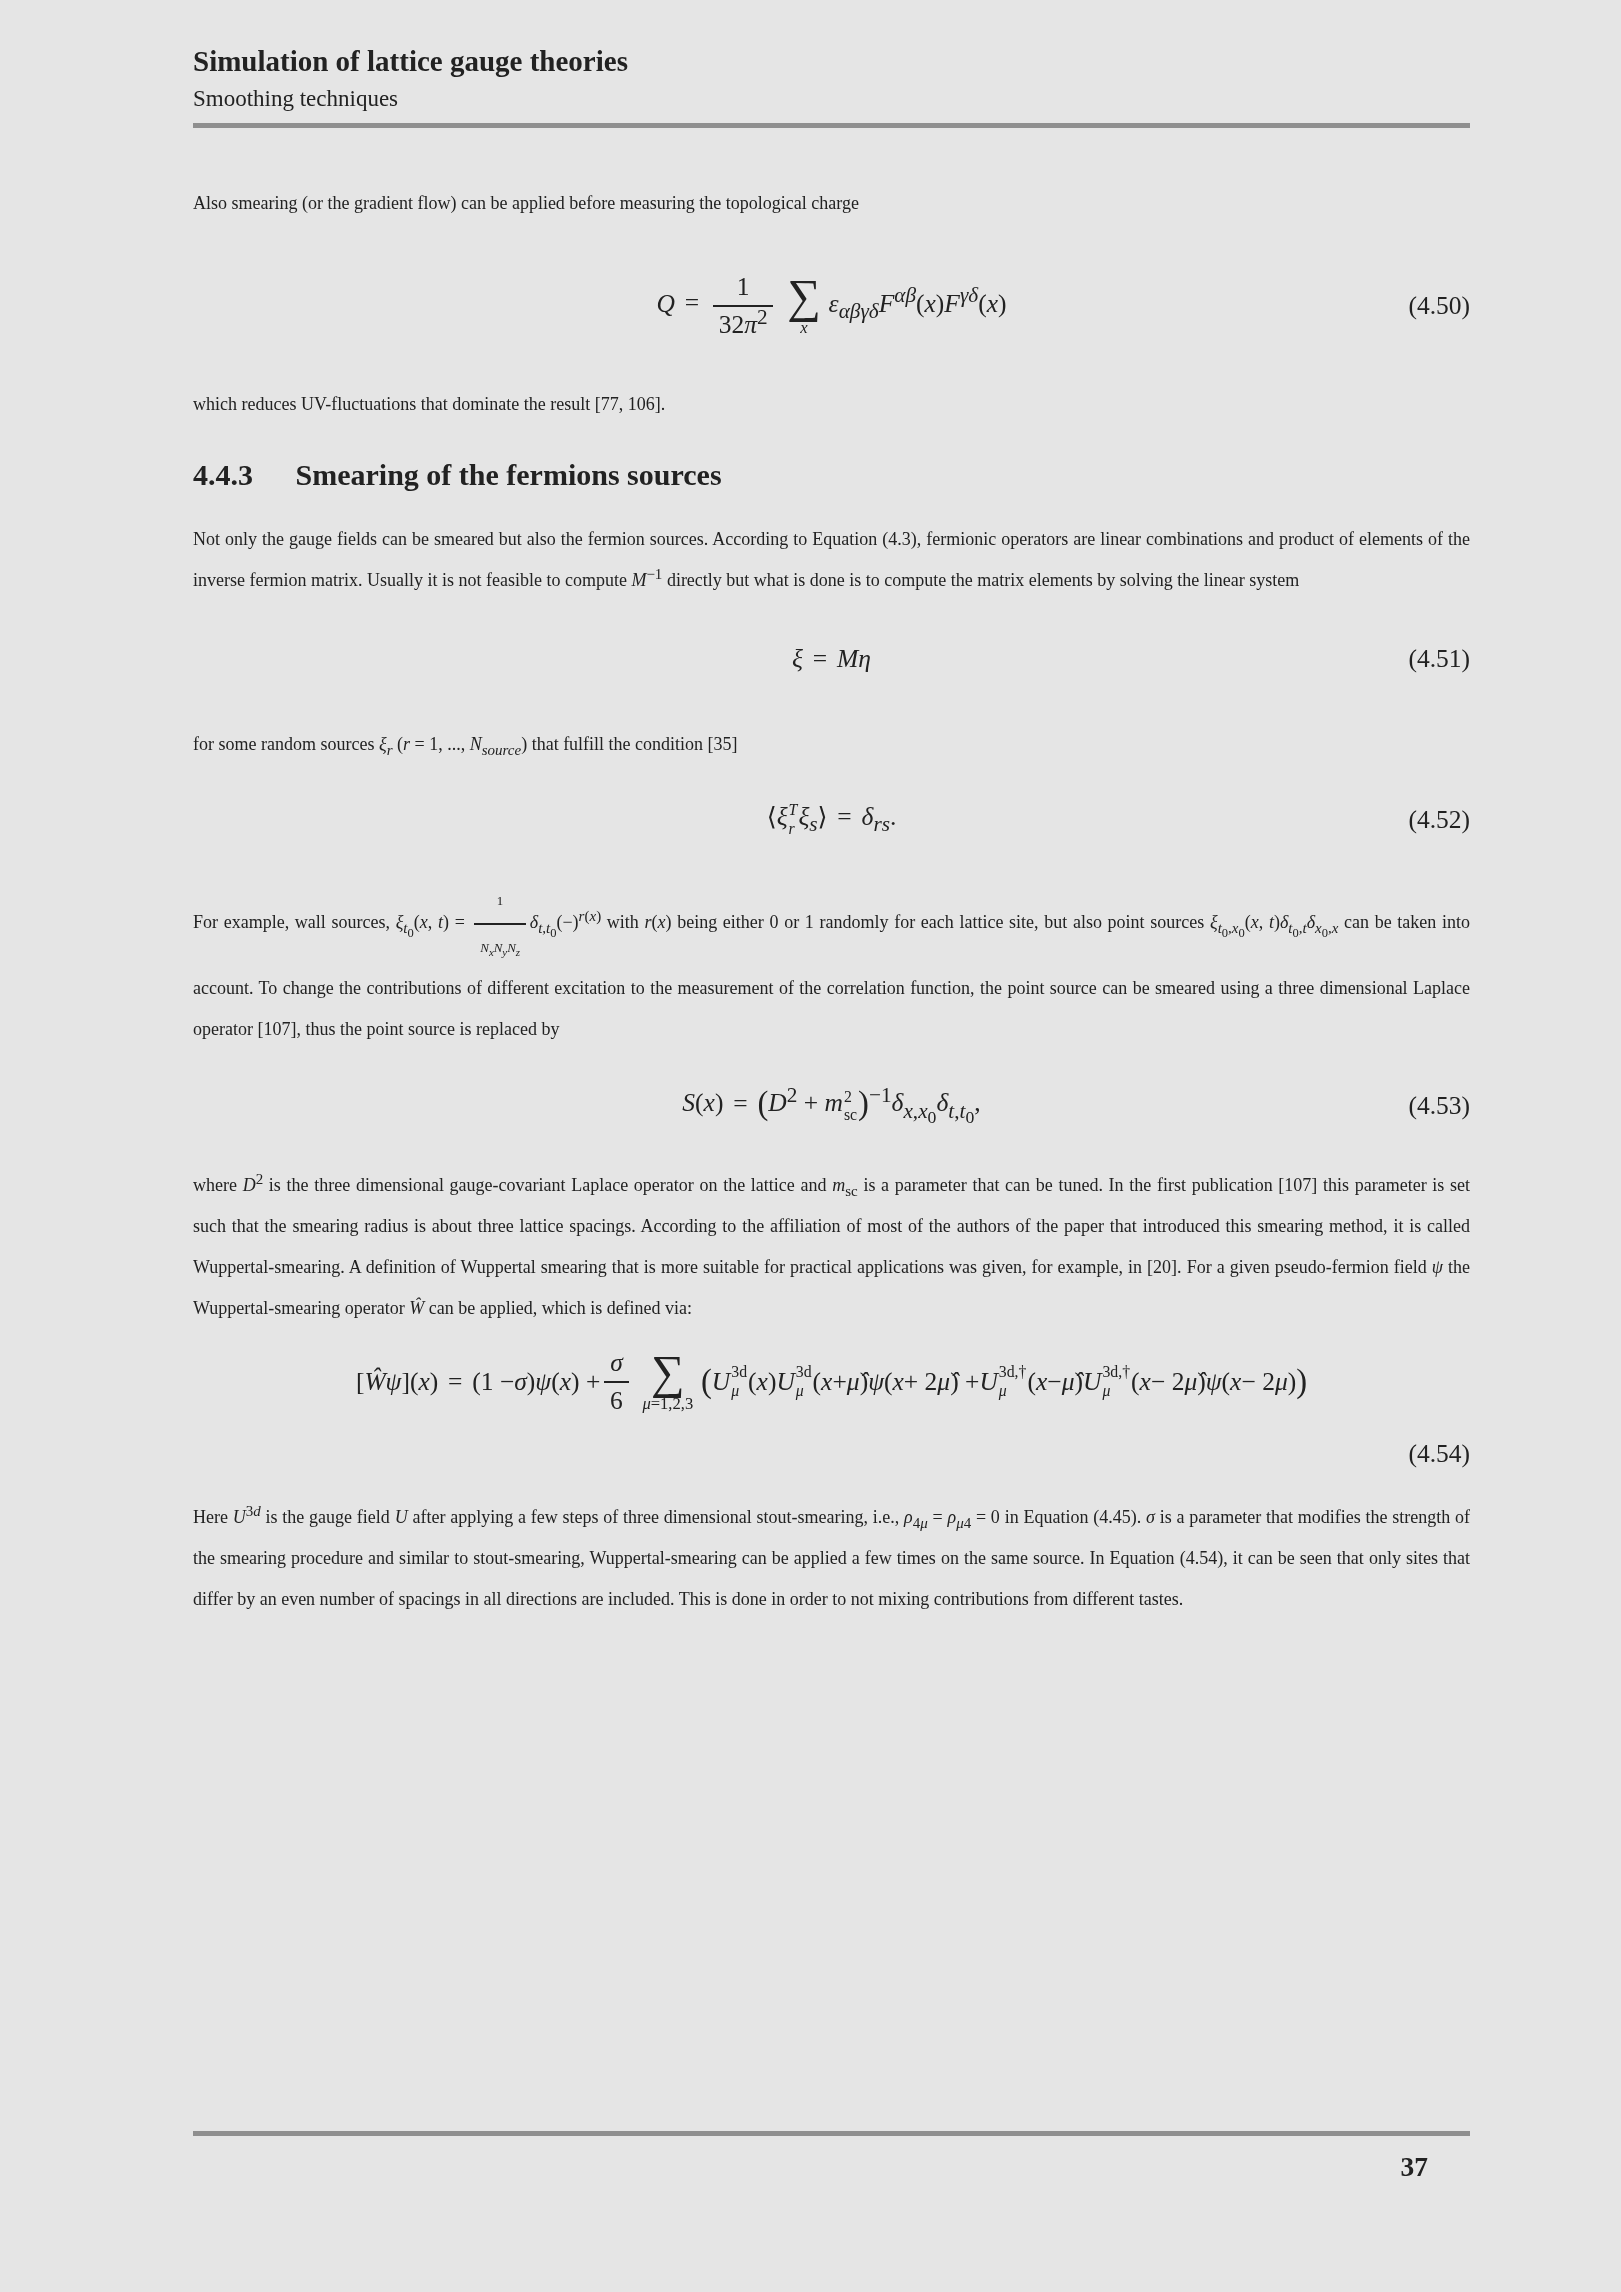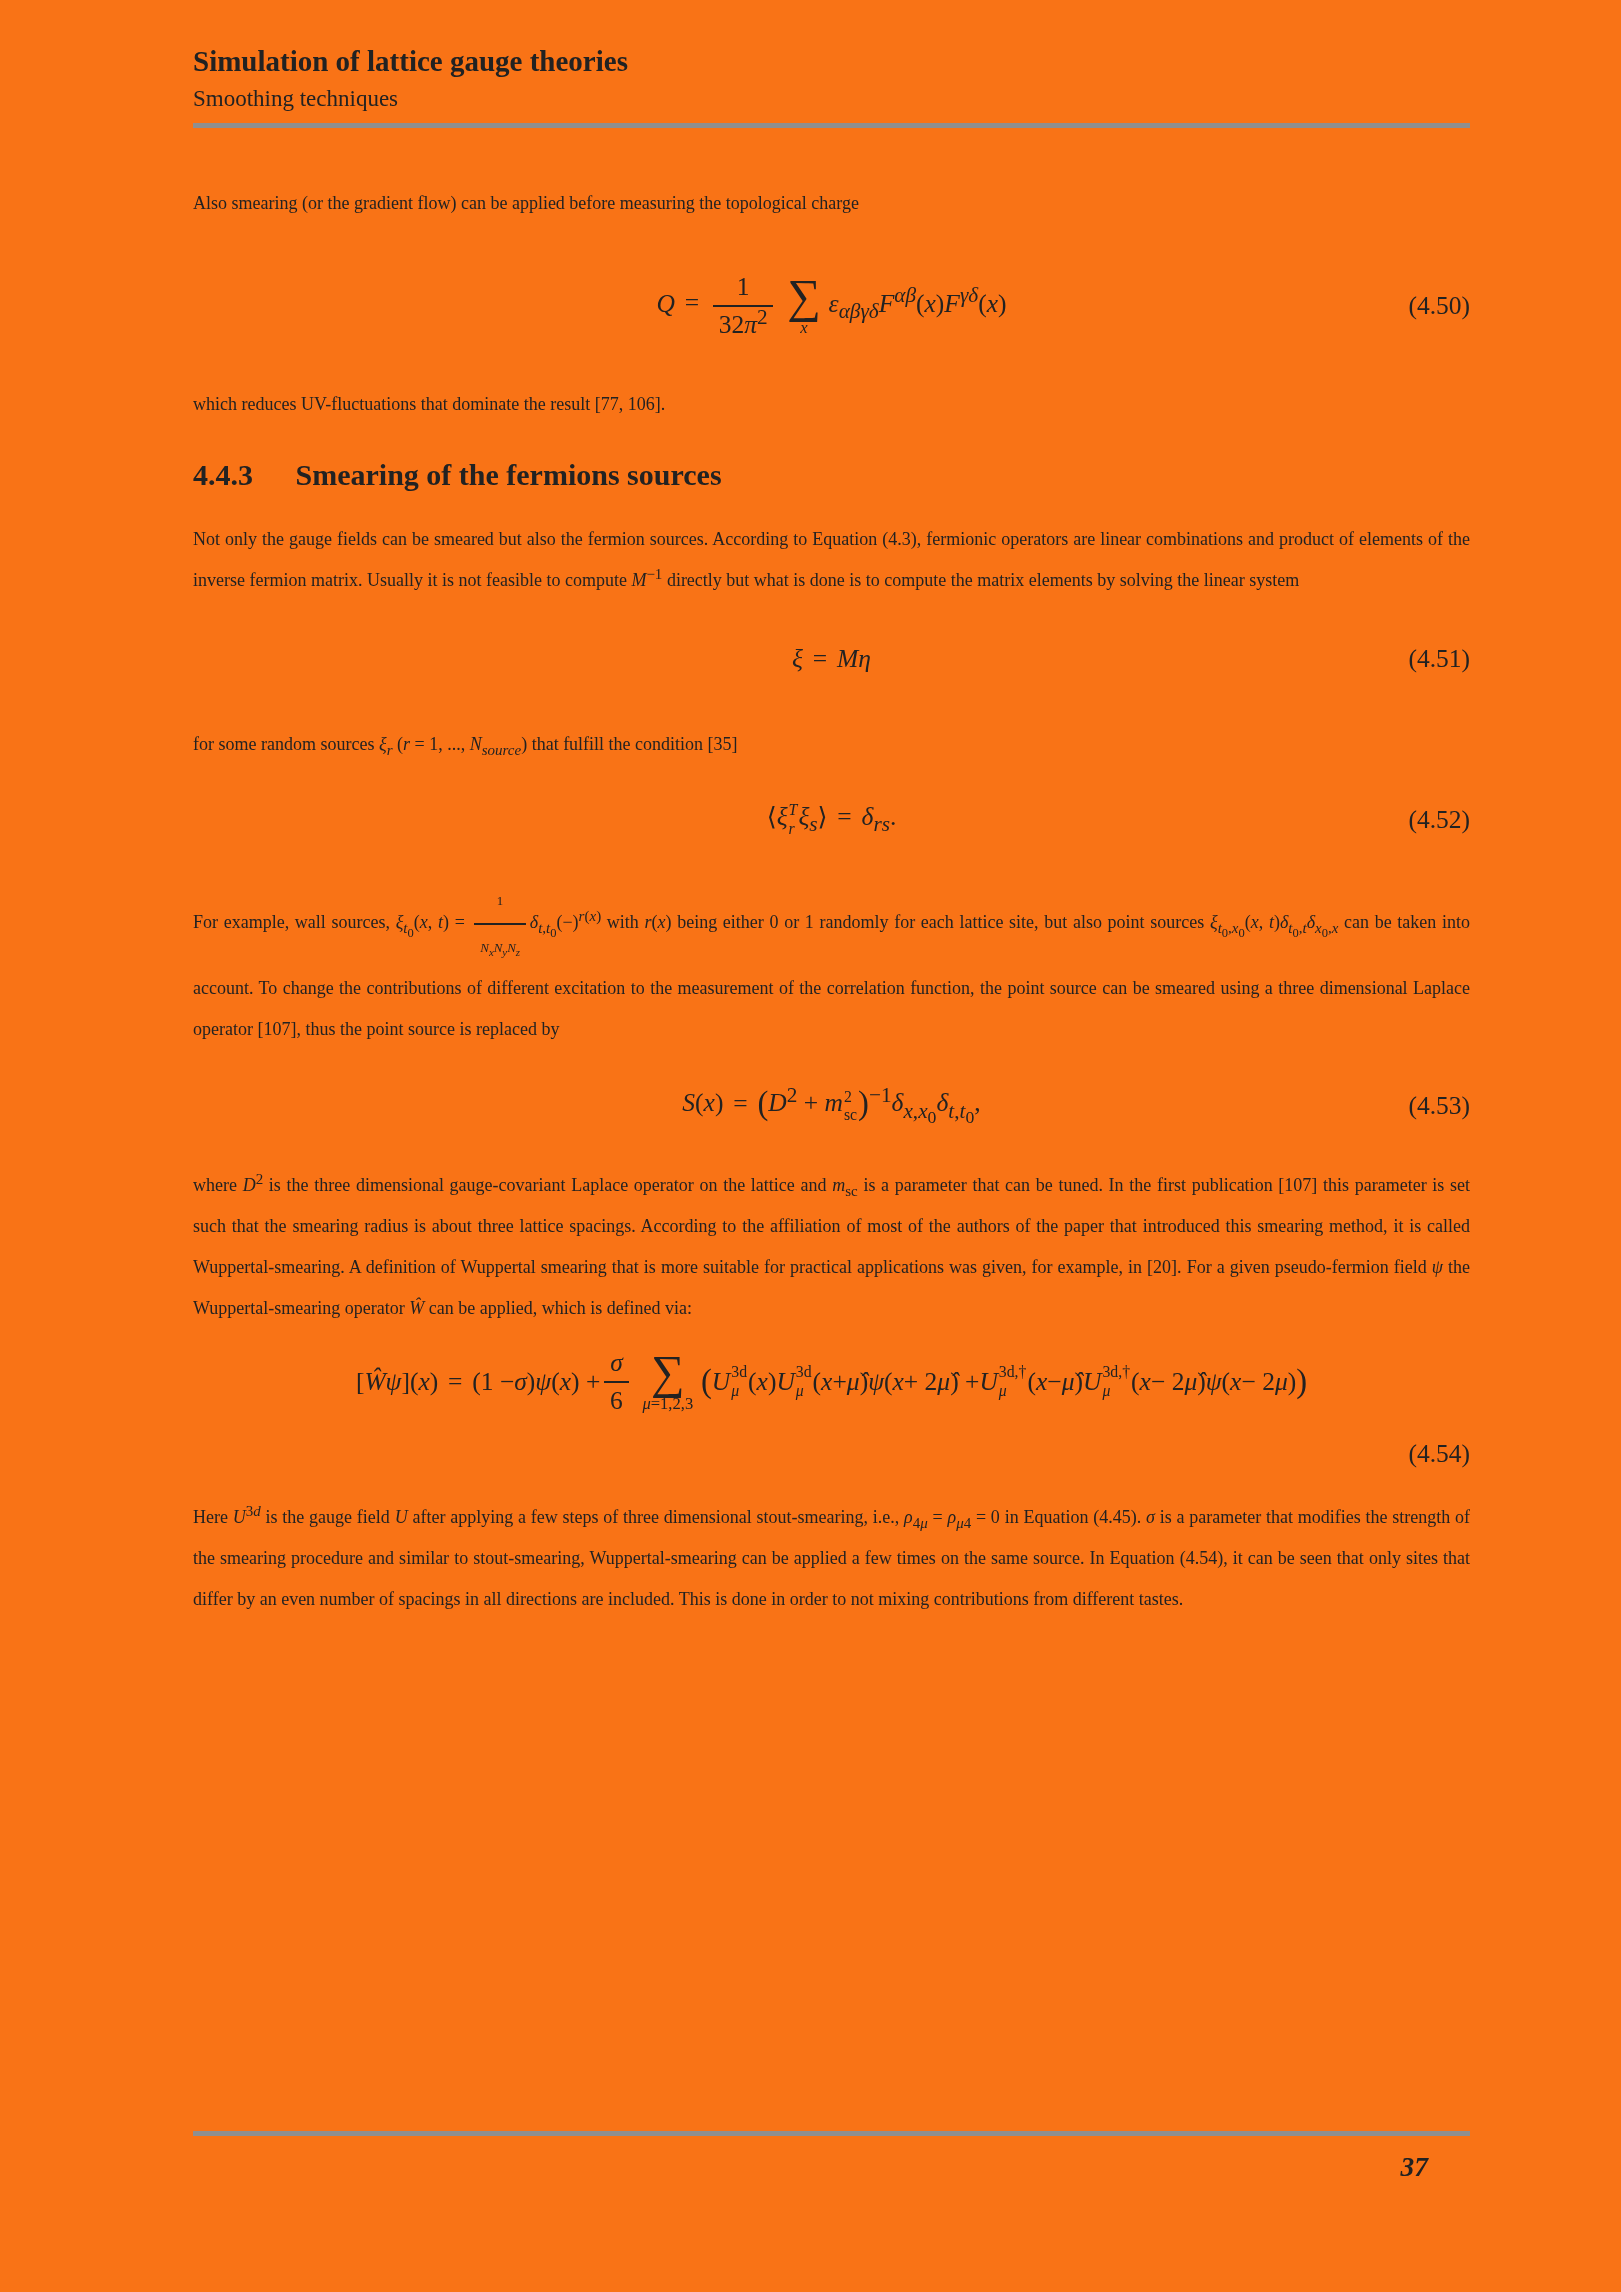--- a/index.html
+++ b/index.html
@@ -1,16 +1,16 @@
 <!DOCTYPE html>
 <html><head>
 <meta charset="utf-8">
 <style>
   html,body{margin:0;padding:0;background:#ffffff;}
-  .page{position:relative;width:1621px;height:2293px;background:#f97316;overflow:hidden;
+  .page{position:relative;width:1621px;height:2293px;background:#e5e5e5;overflow:hidden;
         font-family:"Liberation Serif","DejaVu Serif",serif;color:#222222;}
   .content{position:absolute;left:193px;top:0;width:1277px;}
 
   
   .h-title{font-weight:700;font-size:29px;line-height:33px;padding-top:45px;}
   .h-sub{font-size:23px;line-height:31px;margin-top:4.9px;}
   .hrule{height:4.9px;background:#8f8f8f;margin-top:8.8px;}
 
   
   .body{font-size:18px;line-height:41px;margin:0;}
@@ -45,21 +45,21 @@
   .sum{display:inline-flex;flex-direction:column;align-items:center;vertical-align:middle;margin:0 7.8px 0 9.8px;}
   .sum .sig{font-size:1.85em;line-height:0.95;}
   .sum .lim{font-size:0.65em;line-height:1.1;margin-top:1px;}
   .ss{display:inline-flex;flex-direction:column;align-items:flex-start;vertical-align:middle;
       font-size:0.62em;line-height:1.15;margin:0 1px;}
   .ss>span{display:block;}
   .big{font-size:1.28em;line-height:1;vertical-align:-0.08em;}
   .ang{font-family:"DejaVu Sans","Liberation Sans",sans-serif;}
 
   
-  .footer{position:absolute;left:193px;top:2131px;width:1277px;font-style:italic;}
+  .footer{position:absolute;left:193px;top:2131px;width:1277px;}
   .frule{height:4.9px;background:#8f8f8f;}
   .pageno{text-align:right;padding-right:42px;margin-top:16.7px;font-weight:700;font-size:27.4px;line-height:29px;}
 </style>
 </head>
 <body>
 
 <div class="page">
   <div class="content">
 
     <header>

